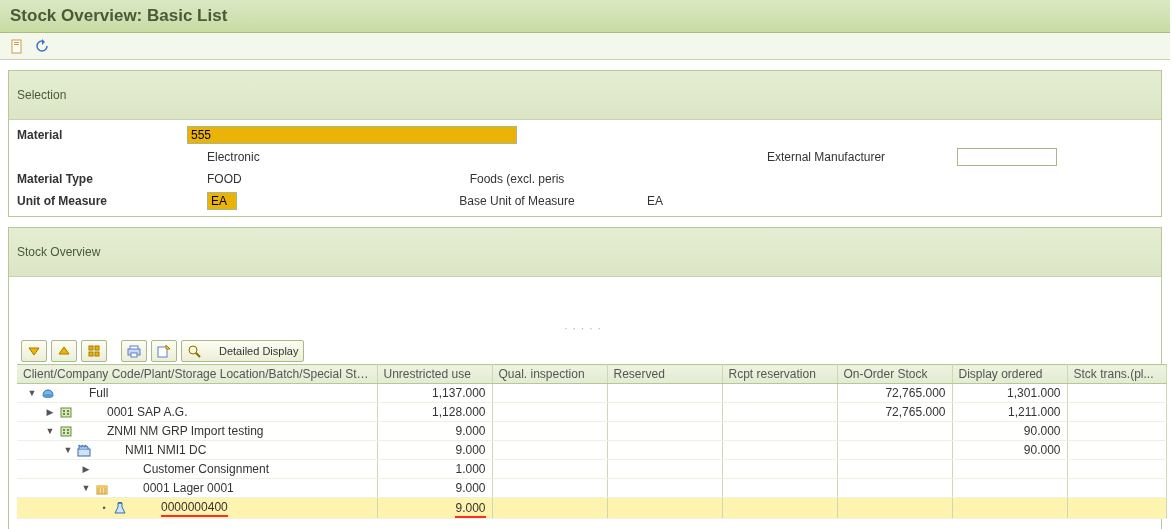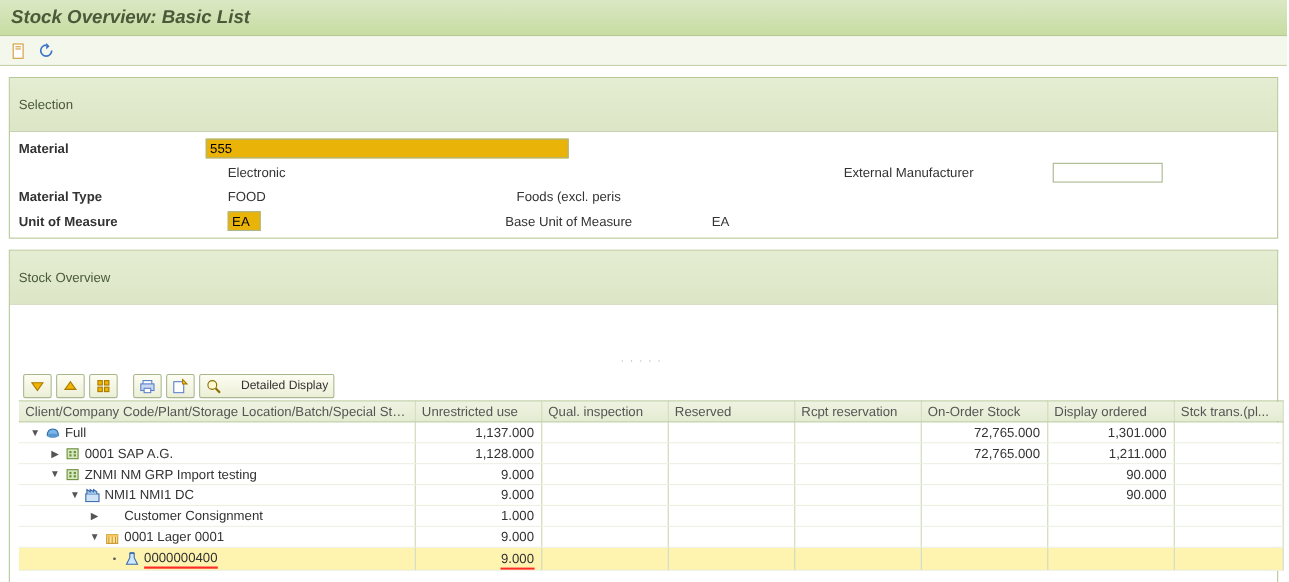--- a/index.html
+++ b/index.html
@@ -14,21 +14,20 @@
   .page {
     width: 1170px;
   }
   
   .titlebar {
     background: linear-gradient(#dbe8c4, #c7dca2);
     border-bottom: 1px solid #a9bf80;
     padding: 6px 10px;
   }
   .titlebar-text {
-    font-style: italic;
     font-weight: bold;
     font-size: 17px;
     color: #4a5a39;
   }
   
   .toolbar-small {
     background: #f4f7ec;
     border-bottom: 1px solid #c7d3ae;
     padding: 4px 8px;
     display: flex;
@@ -174,20 +173,21 @@
   }
   .tree-icon {
     width: 14px;
     height: 14px;
     display: inline-flex;
     align-items: center;
     justify-content: center;
   }
   .tree-label {
     white-space: nowrap;
+    margin-left: 30px;
   }
   .underline-red {
     border-bottom: 2px solid #ff2a2a;
     padding-bottom: 1px;
     margin-bottom: -1px;
   }
   .blank-space {
     height: 40px;
   }
   .col-client { width: 360px; }

